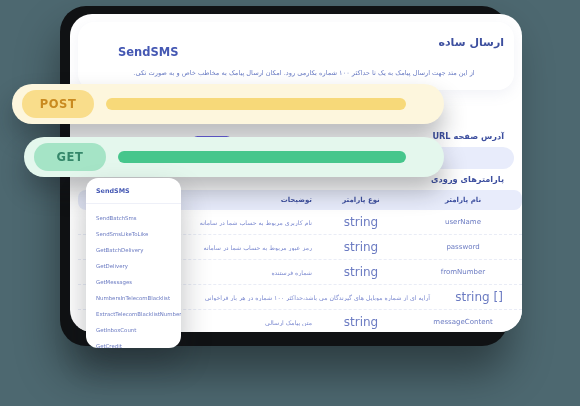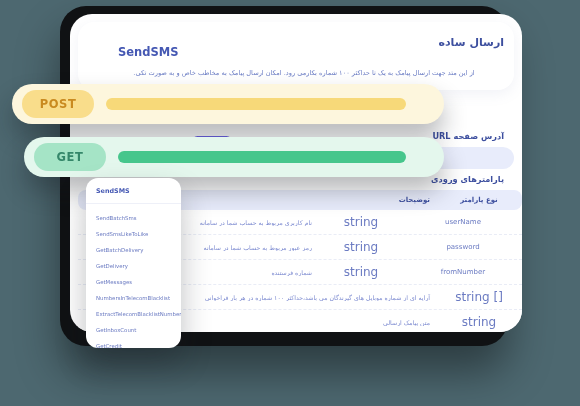--- a/index.html
+++ b/index.html
@@ -157,20 +157,21 @@
 
       <div class="lbl lbl-url">آدرس صفحه URL</div>
       <div class="lbl lbl-params">پارامترهای ورودی</div>
 
       <div class="url-strip"></div>
       <div class="url-pill">URL</div>
       <div class="url-text">https://www.niazpardaz-sms.com/webservice</div>
 
       <div class="table">
         <div class="thead">
+          <div class="c-name">نام پارامتر</div>
           <div class="c-type">نوع پارامتر</div>
           <div class="c-desc">توضیحات</div>
         </div>
         <div id="tbody">
             <div class="tr">
               <div class="c-name">userName</div>
               <div class="c-type">string</div>
               <div class="c-desc">نام کاربری مربوط به حساب شما در سامانه</div>
             </div>
             <div class="tr">
@@ -181,20 +182,21 @@
             <div class="tr">
               <div class="c-name">fromNumber</div>
               <div class="c-type">string</div>
               <div class="c-desc">شماره فرستنده</div>
             </div>
             <div class="tr">
               <div class="c-type">string []</div>
               <div class="c-desc">آرایه ای از شماره موبایل های گیرندگان می باشد،حداکثر ۱۰۰ شماره در هر بار فراخوانی</div>
             </div>
             <div class="tr">
+              <div class="c-name">messageContent</div>
               <div class="c-type">string</div>
               <div class="c-desc">متن پیامک ارسالی</div>
             </div>
           </div>
       </div>
 
     </div>
   </div>
 
   <div class="bar bar-post">

